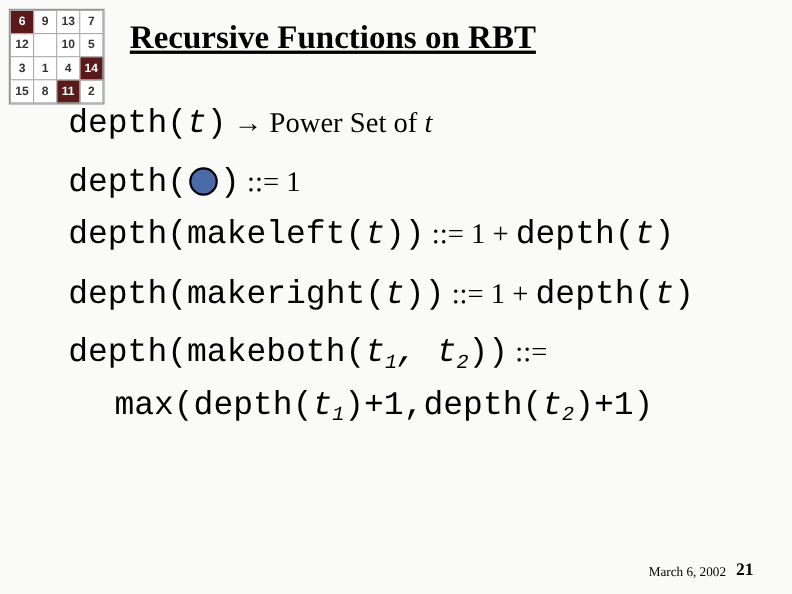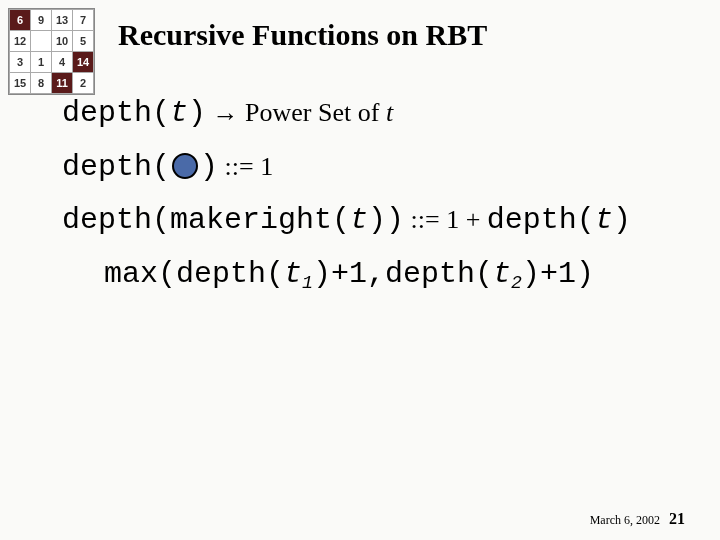--- a/index.html
+++ b/index.html
@@ -37,20 +37,21 @@
     background: #5a1a1a;
     color: #fff;
   }
   .title {
     position: absolute;
     top: 18px;
     left: 118px;
     font-size: 30px;
     font-weight: bold;
     color: #000;
+    text-decoration: underline;
   }
   .content {
     position: absolute;
     top: 92px;
     left: 62px;
     right: 40px;
     font-size: 26px;
     line-height: 1.45;
     color: #000;
   }
@@ -136,29 +137,35 @@
   <div class="line">
     <span class="mono">depth(</span><span class="mono ital">t</span><span class="mono">)</span><span> → Power Set of </span><span class="ital">t</span>
   </div>
 
   <div class="gap"></div>
 
   <div class="line">
     <span class="mono">depth(</span><span class="leaf"></span><span class="mono">)</span><span> ::= 1</span>
   </div>
 
+  <div class="line">
+    <span class="mono">depth(makeleft(</span><span class="mono ital">t</span><span class="mono">))</span><span> ::= 1 + </span><span class="mono">depth(</span><span class="mono ital">t</span><span class="mono">)</span>
+  </div>
 
   <div class="gap"></div>
 
   <div class="line">
     <span class="mono">depth(makeright(</span><span class="mono ital">t</span><span class="mono">))</span><span> ::= 1 + </span><span class="mono">depth(</span><span class="mono ital">t</span><span class="mono">)</span>
   </div>
 
   <div class="gap"></div>
 
+  <div class="line">
+    <span class="mono">depth(makeboth(</span><span class="mono ital">t</span><span class="mono sub">1</span><span class="mono ital">, </span><span class="mono ital">t</span><span class="mono sub">2</span><span class="mono">))</span><span> ::=</span>
+  </div>
 
   <div class="line indent">
     <span class="mono">max(depth(</span><span class="mono ital">t</span><span class="mono sub">1</span><span class="mono">)+1,depth(</span><span class="mono ital">t</span><span class="mono sub">2</span><span class="mono">)+1)</span>
   </div>
 
 </div>
 
 <div class="footer-date">March 6, 2002</div>
 <div class="footer-num">21</div>
 

